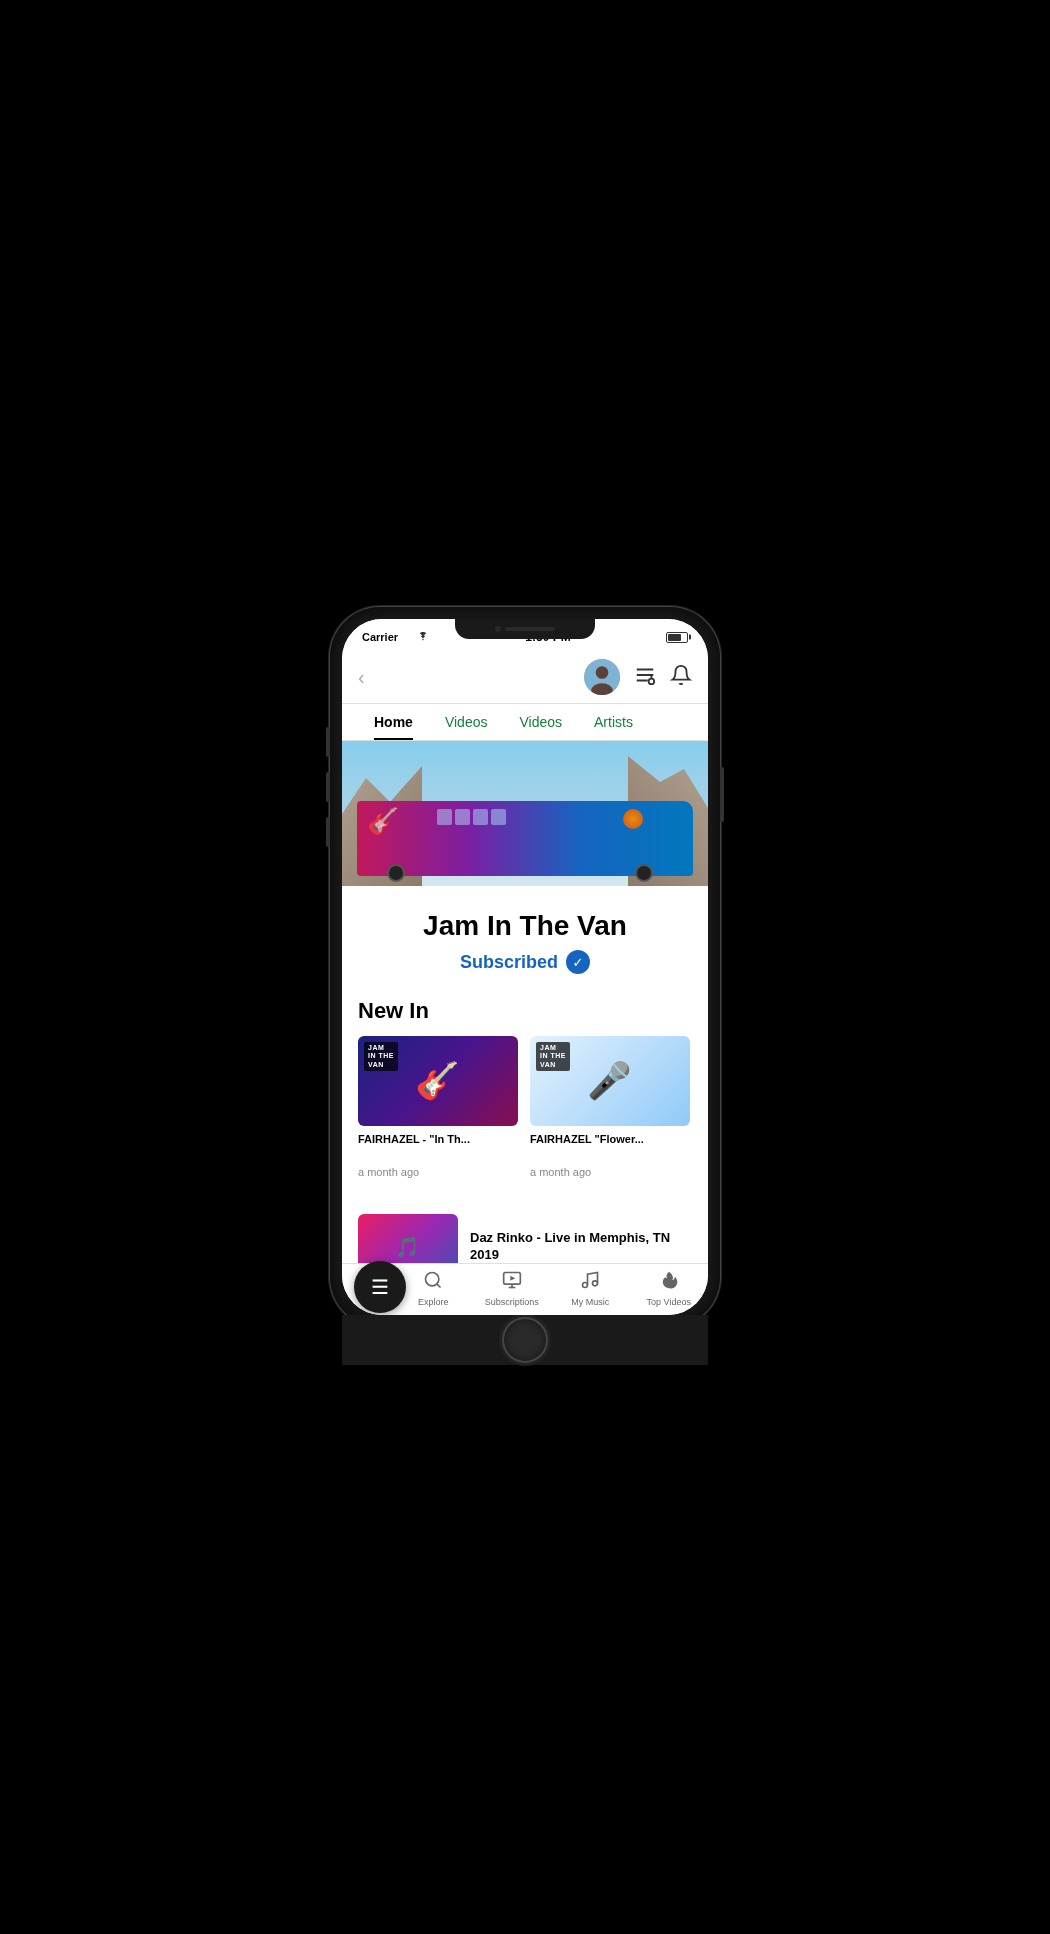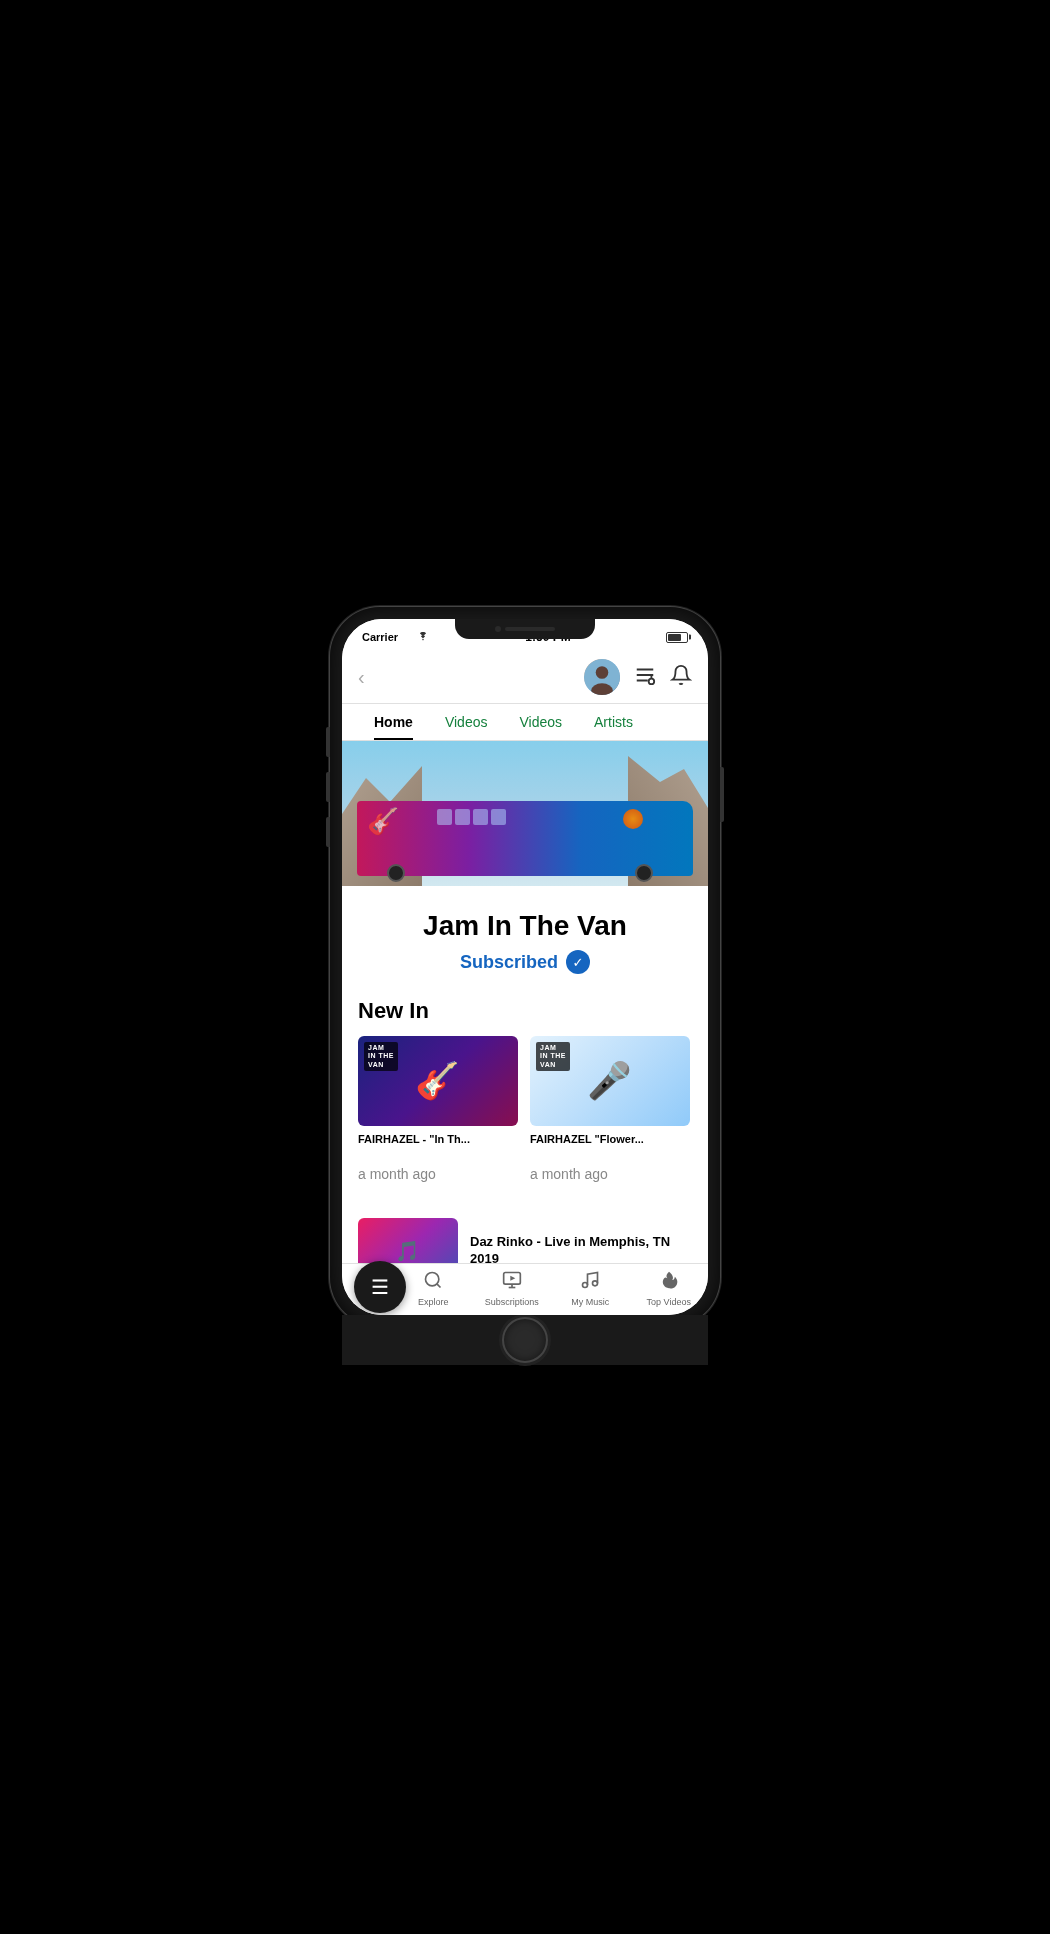--- a/index.html
+++ b/index.html
@@ -368,21 +368,21 @@
       font-size: 36px;
     }
     .video-title {
       font-size: 11px;
       font-weight: 700;
       color: #000;
       margin-bottom: 2px;
       line-height: 1.3;
     }
     .video-time {
-      font-size: 14px;
+      font-size: 11px;
       color: #888;
       margin-top: 20px;
     }
 
     
     .playlist-item {
       display: flex;
       align-items: center;
       gap: 12px;
       padding: 4px 0;

